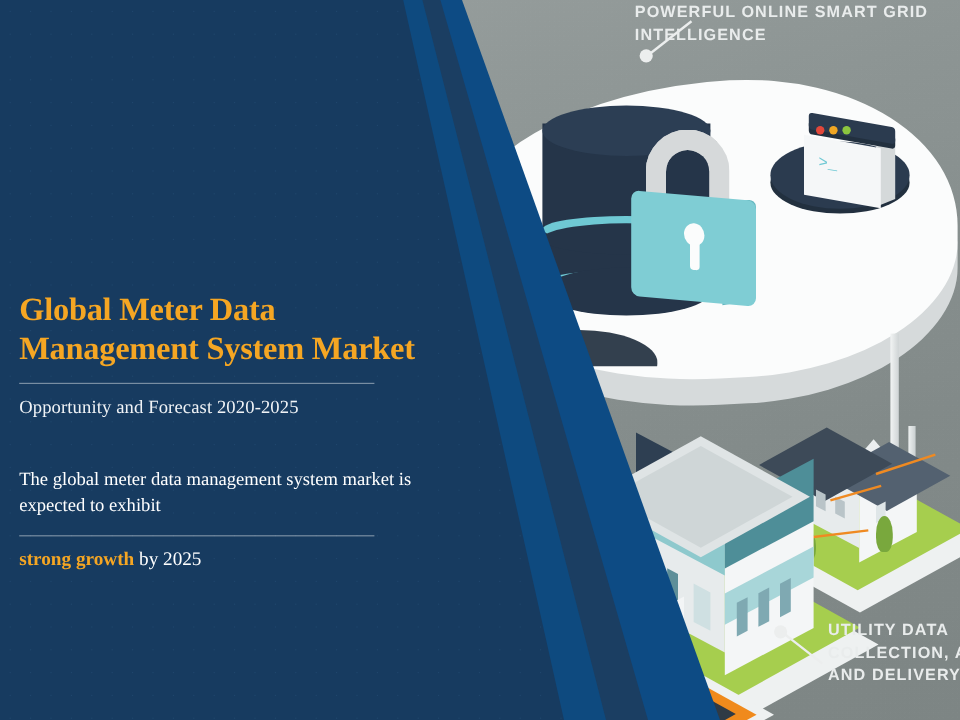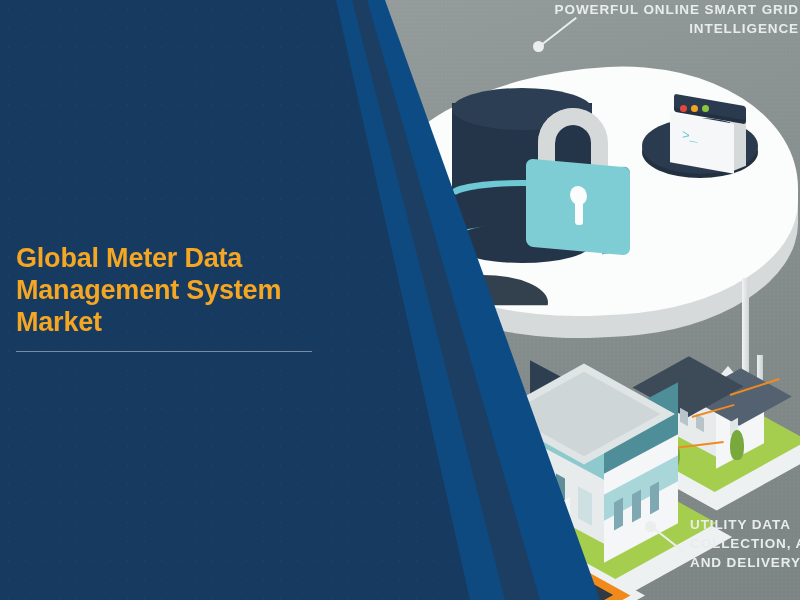--- a/index.html
+++ b/index.html
@@ -54,21 +54,21 @@
     background-size:17px 19px;
   }
 
   
   .logo{
     position:absolute;left:14px;top:18px;width:180px;height:62px;
     color:#ffffff;
   }
 
   
-  .copy{position:absolute;left:16px;top:243px;width:330px;}
+  .copy{position:absolute;left:16px;top:243px;width:330px;font-family:Liberation Serif, serif;}
   .title{
     color:#f5a623;font-size:27px;font-weight:bold;line-height:1.18;
     letter-spacing:-.2px;margin:0;
   }
   .rule{height:1px;background:rgba(255,255,255,.42);margin:12px 0 11px 0;width:296px;}
   .subtitle{
     color:#f0f3f6;font-size:15.5px;font-weight:400;margin:0;letter-spacing:.1px;
   }
   .lede{
     color:#ffffff;font-size:15.5px;line-height:1.45;margin:0;
@@ -76,21 +76,21 @@
   .lede-wrap{margin-top:40px;}
   .rule2{height:1px;background:rgba(255,255,255,.42);margin:12px 0 11px 0;width:296px;}
   .growth{font-size:16px;margin:0;color:#ffffff;}
   .growth b{color:#f5a623;font-weight:bold;}
 
   
   .callout{
     position:absolute;color:#e9ecec;font-weight:bold;font-size:13.5px;
     line-height:1.42;letter-spacing:.9px;text-transform:uppercase;
   }
-  .callout-top{left:549px;top:0px;width:250px;text-align:right;}
+  .callout-top{left:529px;top:0px;width:250px;}
   .callout-bottom{left:690px;top:515px;width:180px;}
   .lead-line{position:absolute;background:#eceeee;height:2px;transform-origin:left center;}
   .lead-dot{position:absolute;width:11px;height:11px;border-radius:50%;background:#eceeee;}
 
   
   .cloud{
     position:absolute;left:378px;top:60px;width:420px;height:290px;
   }
   .cloud-side{
     position:absolute;left:0;top:28px;width:420px;height:250px;
@@ -465,21 +465,27 @@
     <div class="panel-inner"></div>
     <div class="panel-inner2"></div>
     <div class="panel-main"></div>
     <div class="panel-speckle"></div>
   </div>
 
 
   <div class="copy">
     <h1 class="title">Global Meter Data Management System Market</h1>
     <div class="rule"></div>
-
+    <p class="subtitle">Opportunity and Forecast 2020-2025</p>
+
+    <div class="lede-wrap">
+      <p class="lede">The global meter data management system market is expected to exhibit</p>
+      <div class="rule2"></div>
+      <p class="growth"><b>strong growth</b><span> by 2025</span></p>
+    </div>
   </div>
 
   <div class="lead-dot" style="left:533px;top:41px;"></div>
   <div class="lead-line" style="left:540px;top:45px;width:46px;transform:rotate(-38deg);"></div>
   <div class="callout callout-top">POWERFUL ONLINE SMART GRID INTELLIGENCE</div>
 
   <div class="lead-dot" style="left:645px;top:521px;"></div>
   <div class="lead-line" style="left:652px;top:526px;width:42px;transform:rotate(38deg);"></div>
   <div class="callout callout-bottom">UTILITY DATA COLLECTION, ANALYSIS AND DELIVERY</div>
 

